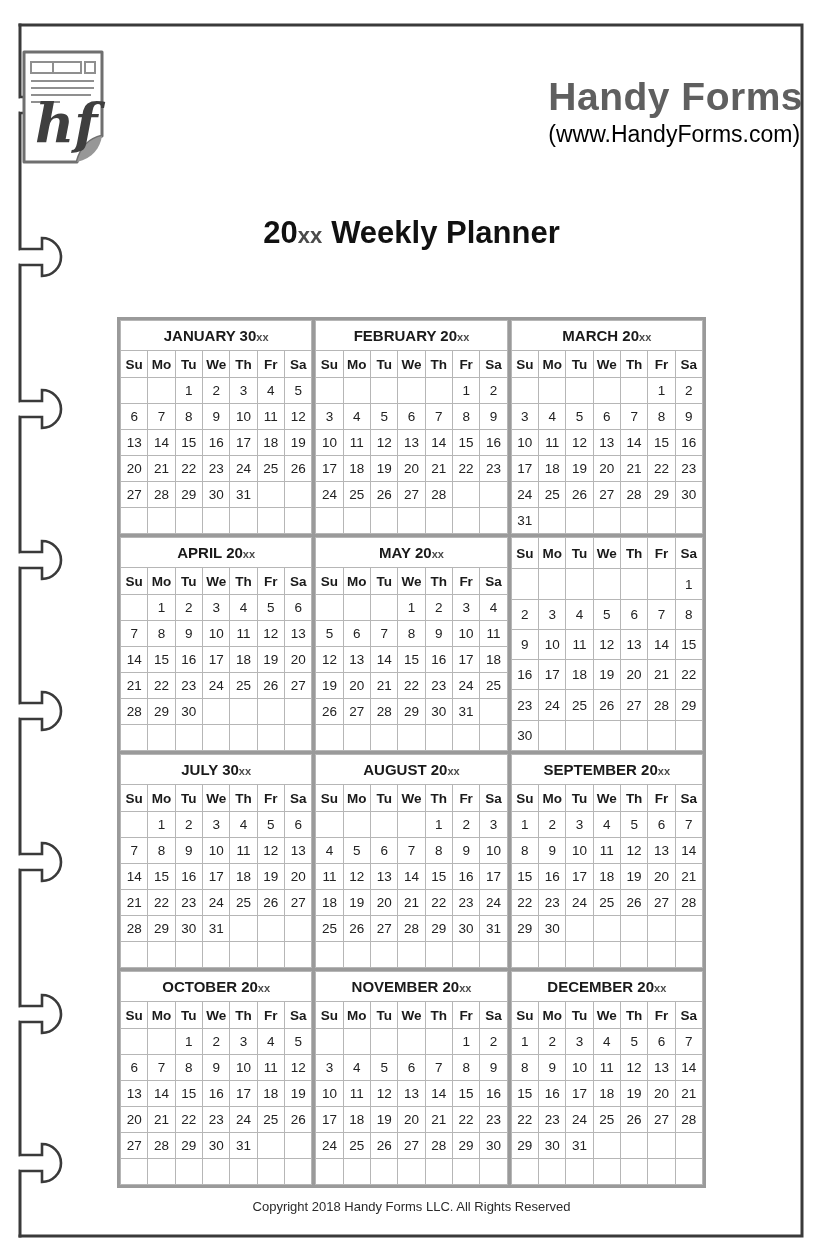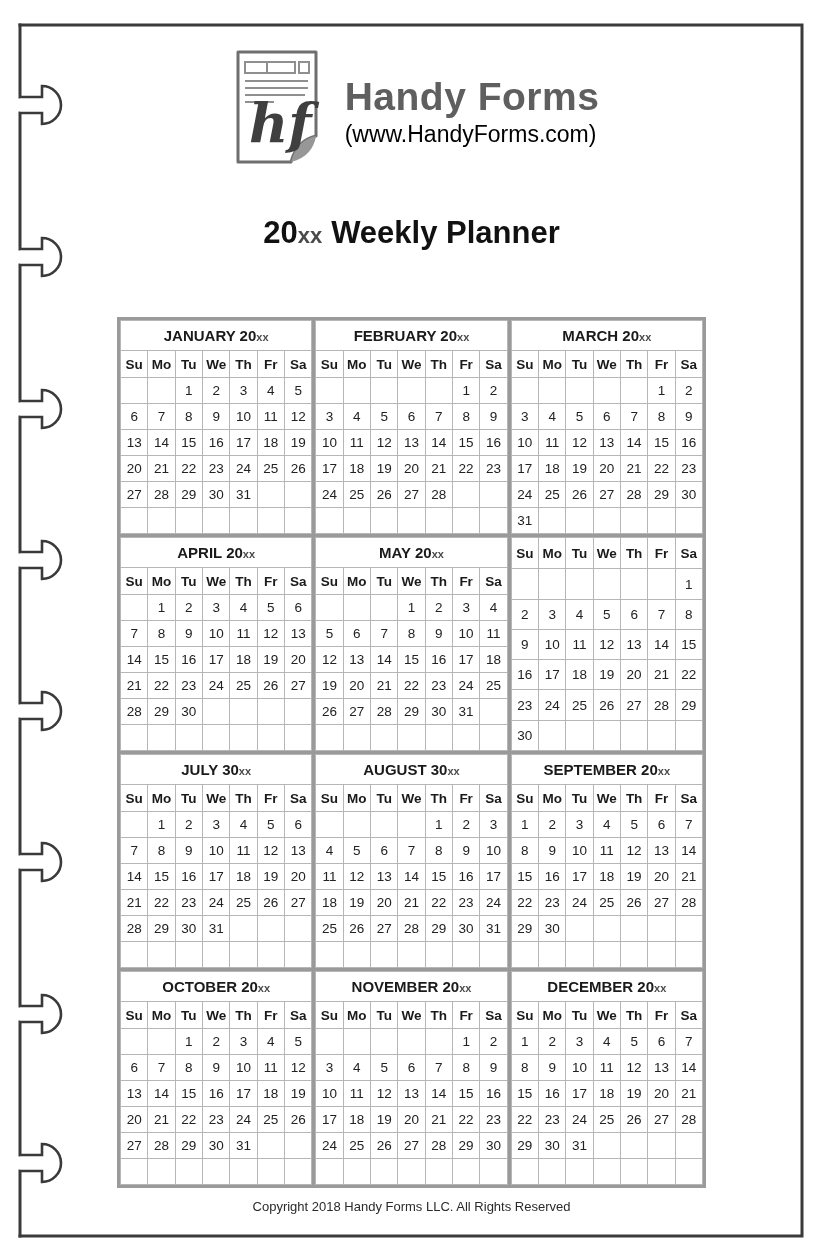--- a/index.html
+++ b/index.html
@@ -19,21 +19,21 @@
     position:relative;
     overflow:hidden;
   }
   .edge{position:absolute;left:0;top:0;}
   .page-line{stroke:var(--page-border,#3a3a3a);stroke-width:3;fill:none;stroke-linecap:square;}
   .punch{stroke:var(--page-border,#3a3a3a);stroke-width:2.6;fill:#ffffff;}
   .content{
     position:absolute;left:20px;top:25px;width:783px;
   }
   
-  .logo-row{display:flex;justify-content:center;padding-top:24px;gap:25px;padding-left:10px;}
+  .logo-row{display:flex;justify-content:space-between;padding-top:24px;gap:25px;}
   .logo-icon{flex:0 0 auto;}
   .paper{fill:#ffffff;stroke:#6f6f6f;stroke-width:3;stroke-linejoin:round;}
   .paper-fold{fill:#979797;}
   .paper-bar{fill:none;stroke:var(--logo-line,#8f8f8f);stroke-width:2;}
   .paper-rule{stroke:var(--logo-line,#8f8f8f);stroke-width:2;}
   .monogram{
     font-family:"DejaVu Serif", serif;
     font-style:italic;font-weight:bold;
     fill:#3f3f3f;font-size:54px;
   }
@@ -121,21 +121,21 @@
         <div class="url">(www.HandyForms.com)</div>
       </div>
     </div>
 
     <div class="page-title"><span>20</span><span class="xx-big">xx</span><span class="rest">Weekly Planner</span></div>
 
     <div id="calendar-grid" class="calendar">
         <table class="month">
           <tbody>
             <tr>
-              <td colspan="7" class="month-title"><span>JANUARY 20</span><span class="xx">xx</span></td>
+              <td colspan="7" class="month-title"><span>JANUARY 30</span><span class="xx">xx</span></td>
             </tr>
             <tr>
               <th>Su</th>
               <th>Mo</th>
               <th>Tu</th>
               <th>We</th>
               <th>Th</th>
               <th>Fr</th>
               <th>Sa</th>
             </tr>
@@ -608,21 +608,21 @@
               <td class="date"></td>
               <td class="date"></td>
               <td class="date"></td>
               <td class="date"></td>
             </tr>
           </tbody>
         </table>
         <table class="month">
           <tbody>
             <tr>
-              <td colspan="7" class="month-title"><span>AUGUST 30</span><span class="xx">xx</span></td>
+              <td colspan="7" class="month-title"><span>AUGUST 20</span><span class="xx">xx</span></td>
             </tr>
             <tr>
               <th>Su</th>
               <th>Mo</th>
               <th>Tu</th>
               <th>We</th>
               <th>Th</th>
               <th>Fr</th>
               <th>Sa</th>
             </tr>

